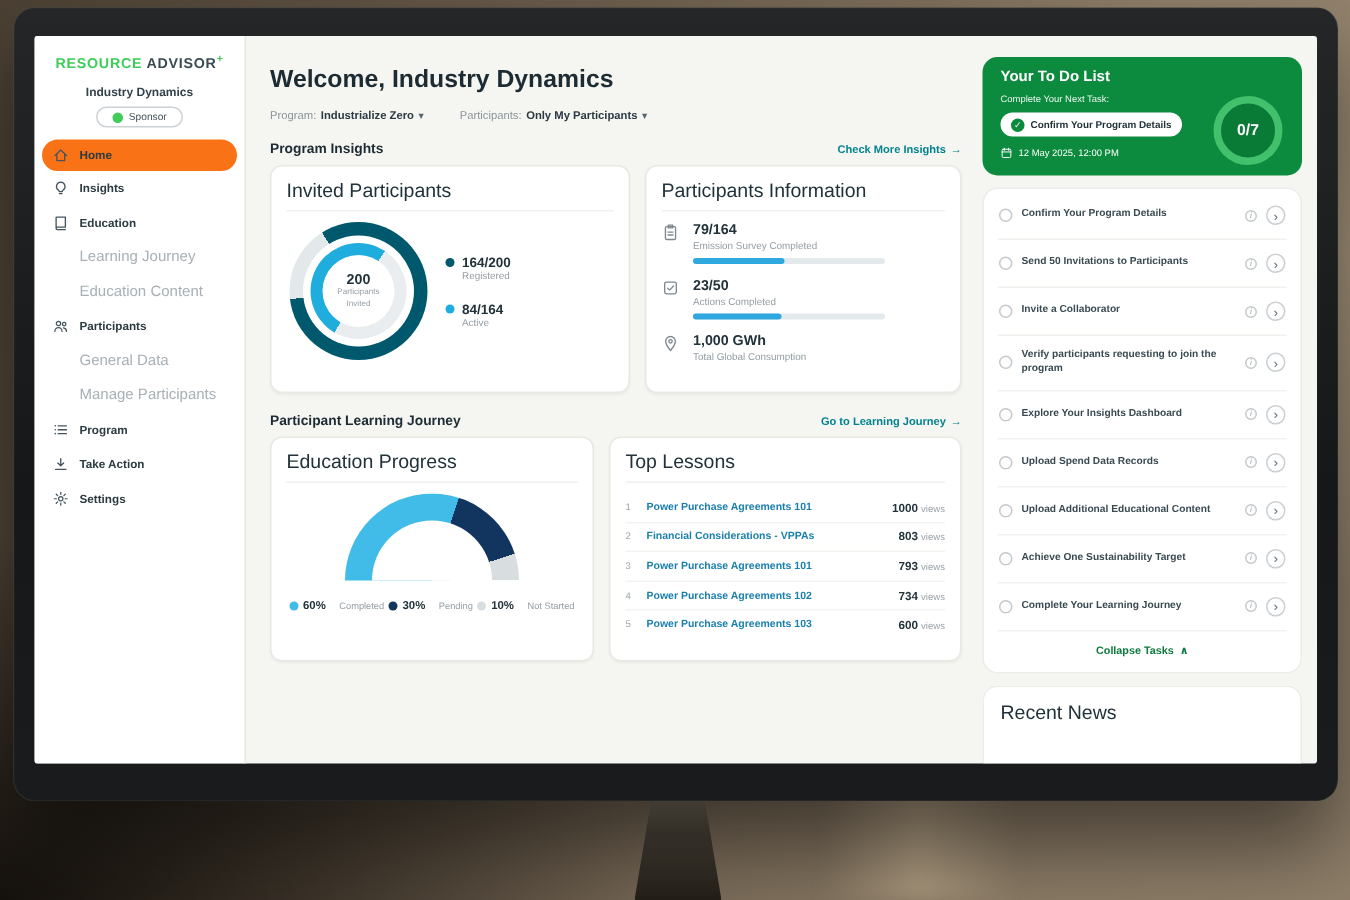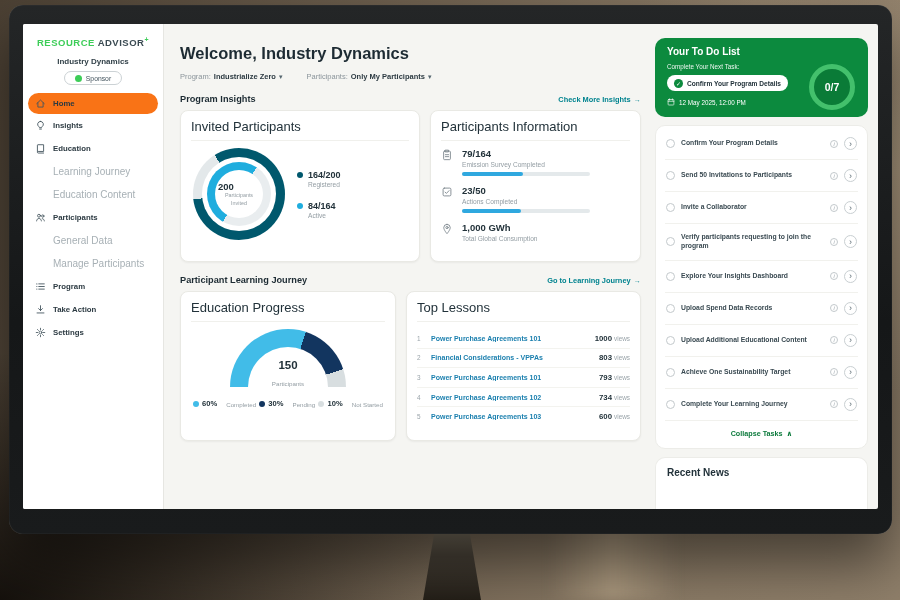--- a/index.html
+++ b/index.html
@@ -57,21 +57,21 @@
   .card{background:#fff;border:1px solid #e9e9e4;border-radius:8px;padding:8px 10px;box-shadow:0 1px 2px rgba(20,20,20,.05)}
   .card-title{font-size:13px;font-weight:400;color:#22323a;padding-bottom:6px;border-bottom:1px solid #f0f0ec;margin-bottom:7px}
 
   .invited{width:240px;height:152px}
   .invited-body{display:flex;align-items:center;gap:12px}
   .donut{position:relative;width:92px;height:92px;flex-shrink:0;margin-left:2px}
   .d-ring{position:absolute;border-radius:50%}
   .d-outer{inset:0;background:conic-gradient(from 328deg,#00586d 0 82%,#e3e8ea 82% 100%)}
   .d-hole1{inset:9px;background:#fff}
   .d-inner{inset:14px;background:conic-gradient(from 210deg,#1fadde 0 51%,#e9edef 51% 100%)}
-  .d-hole2{inset:22px;background:#fff;display:flex;flex-direction:column;align-items:flex-start;justify-content:center;text-align:center;padding:3px}
+  .d-hole2{inset:22px;background:#fff;display:flex;flex-direction:column;align-items:center;justify-content:center;text-align:center;padding:3px}
   .d-val{font-size:9.5px;font-weight:700;color:#22323a}
   .d-lab{font-size:5.4px;color:#939da3;line-height:1.3}
   .d-legend{display:flex;flex-direction:column;gap:13px}
   .leg-item{display:flex;gap:5px;align-items:flex-start}
   .dot{width:6px;height:6px;border-radius:50%;margin-top:2px;flex-shrink:0}
   .c-dark{background:#00586d}.c-blue{background:#1fadde}
   .c-cyan{background:#41bce8}.c-navy{background:#12355f}.c-gray{background:#d8dee0}
   .leg-val{font-size:9px;font-weight:700;color:#22323a}
   .leg-lab{font-size:6.6px;color:#939da3;margin-top:1px}
 
@@ -125,21 +125,21 @@
   .tasks-card{margin-top:8px;background:#fff;border-radius:10px;padding:2px 9px;border:1px solid #ecece8;flex-shrink:0}
   .task-row{display:flex;align-items:center;gap:6px;padding:9px 1px;border-bottom:1px solid #f1f1ed;cursor:pointer}
   .task-check{width:9px;height:9px;border:1.2px solid #c3c9cc;border-radius:50%;flex-shrink:0}
   .task-label{flex:1;font-size:6.8px;font-weight:600;color:#3a4a52;line-height:1.3;padding-right:2px}
   .task-info{width:8px;height:8px;border:1px solid #c3c9cc;border-radius:50%;color:#9aa4aa;font-size:5.5px;
     display:flex;align-items:center;justify-content:center;flex-shrink:0;font-style:italic}
   .task-chev{width:13px;height:13px;border:1px solid #c9cfd2;border-radius:50%;color:#5d6c74;font-size:9px;
     display:flex;align-items:center;justify-content:center;flex-shrink:0;line-height:0}
   .collapse-row{display:flex;align-items:center;justify-content:center;gap:4px;padding:8px 0;font-size:7.2px;font-weight:700;color:#0c7a3c;cursor:pointer}
   .news-card{margin-top:8px;background:#fff;border-radius:10px 10px 0 0;padding:9px 11px;flex:1;border:1px solid #ecece8;border-bottom:none}
-  .news-title{font-size:10px;font-weight:700;color:#22323a}
+  .news-title{font-size:13px;font-weight:400;color:#22323a}
 </style>
 </head>
 <body>
 
 <div class="bg-strip"></div>
 <div class="stand"></div>
 
 <div class="monitor">
 <div class="screen">
 
@@ -349,24 +349,20 @@
 
     <div class="cards">
 
       <div class="card edu">
         <div class="card-title">Education Progress</div>
         <div class="gauge-wrap">
           <div class="gauge">
                 <div class="gauge-circ"></div>
                 <div class="gauge-hole"></div>
               </div>
-          <div class="gauge-center">
-            <span class="gc-val">150</span>
-            <span class="gc-lab">Participants</span>
-          </div>
         </div>
         <div class="g-legend">
           <div class="g-item">
             <div class="g-top">
                   <span class="dot c-cyan"></span>
               <span class="g-val">60%</span>
                 </div>
             <span class="g-lab">Completed</span>
           </div>
           <div class="g-item">

